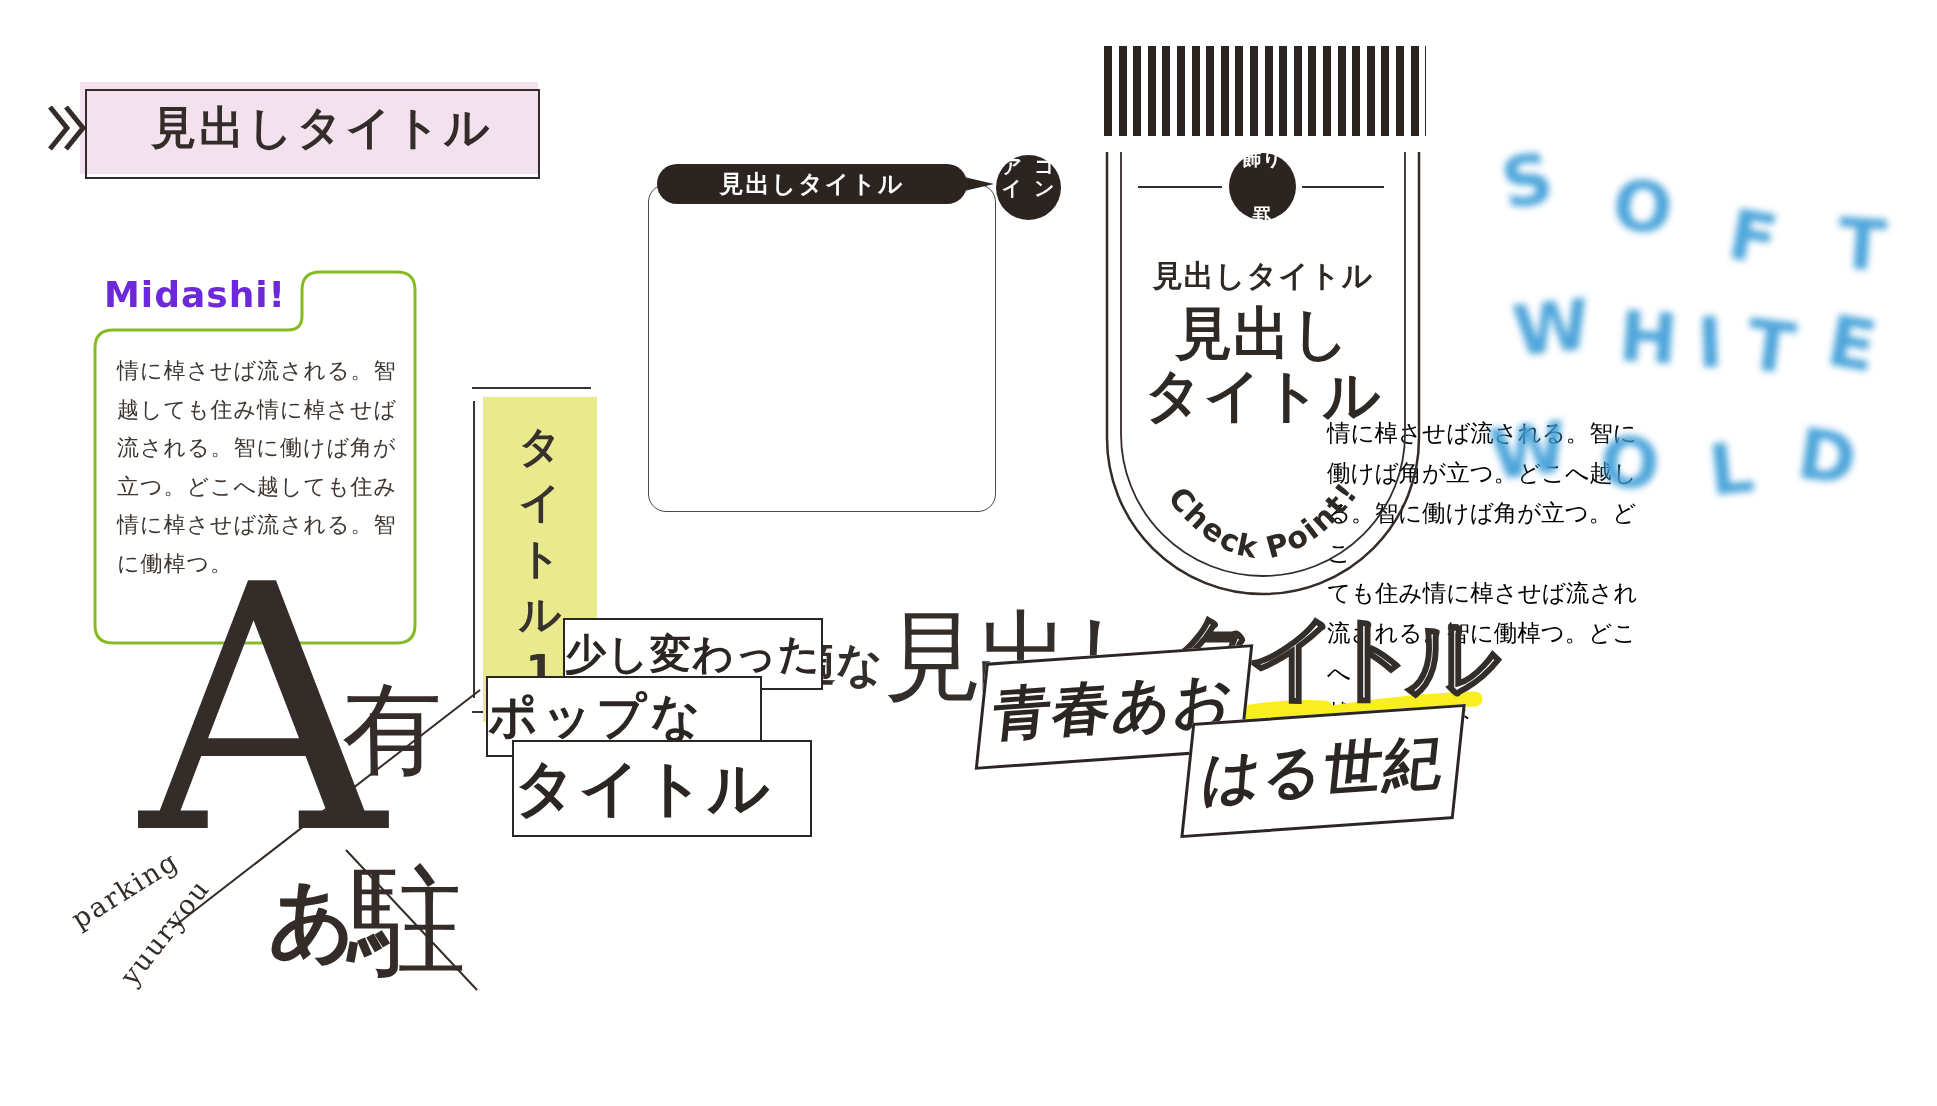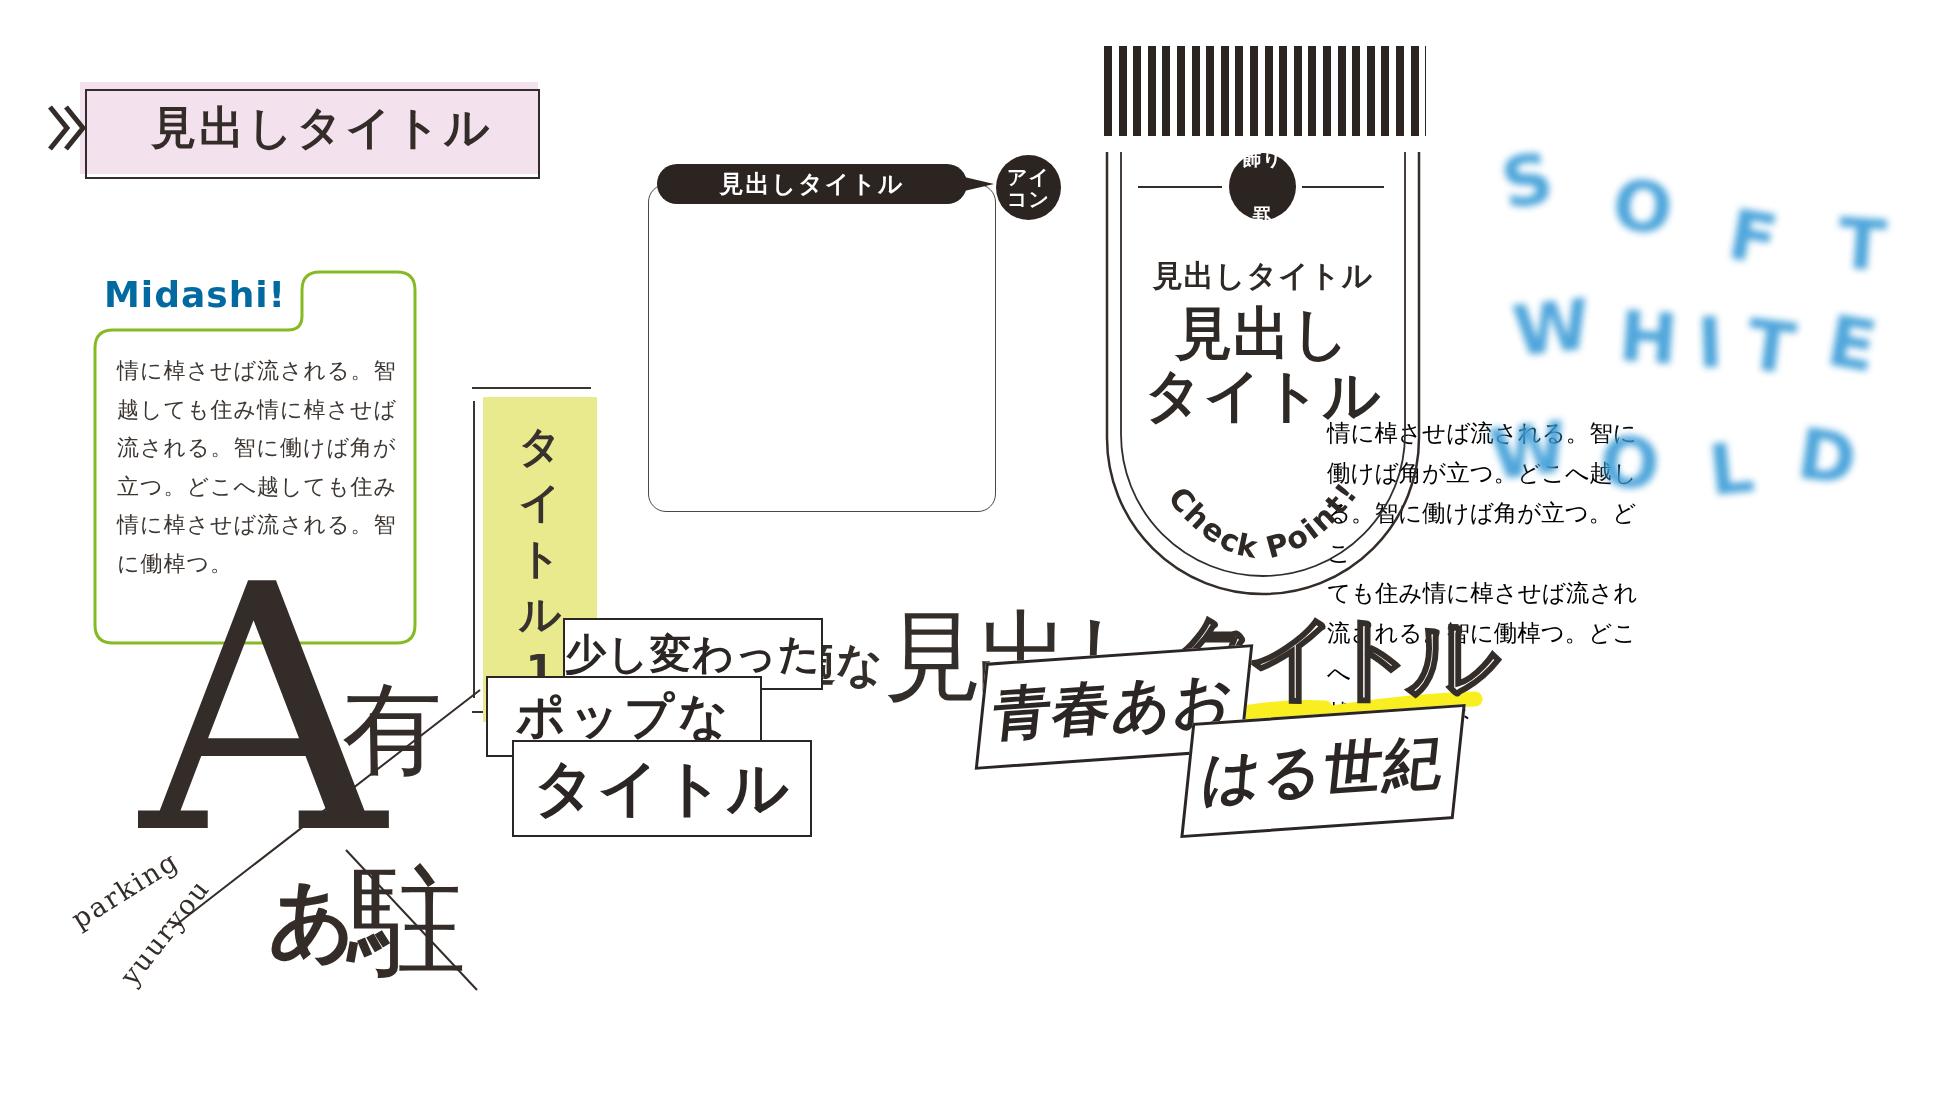--- a/index.html
+++ b/index.html
@@ -14,21 +14,21 @@
              display:flex;align-items:center;justify-content:center;}
   .pink-border{position:absolute;left:85px;top:89px;width:455px;height:90px;border:2.5px solid #332c28;}
   .pink-label{font-size:45px;font-weight:bold;letter-spacing:3px;color:#332c28;padding-left:26px;}
   .pink-chevron{position:absolute;left:46px;top:102px;width:44px;height:52px;}
   .pink-chevron polyline{fill:none;stroke:#332c28;stroke-width:5;}
 
   
   .midashi-frame{position:absolute;left:90px;top:265px;width:332px;height:385px;}
   .midashi-frame path{fill:#ffffff;stroke:#86ba25;stroke-width:3;}
   .midashi-label{position:absolute;left:104px;top:274px;font-size:36px;font-weight:bold;
-                 letter-spacing:1px;color:#0369a1;}
+                 letter-spacing:1px;color:#6d28d9;}
   .midashi-body{position:absolute;left:117px;top:352px;width:290px;font-size:22px;line-height:38.5px;
                 letter-spacing:1px;color:#3d3631;}
 
   
   .t1-line{position:absolute;background:#3a3430;}
   .t1-top{left:472px;top:387px;width:119px;height:2px;}
   .t1-bottom{left:472px;top:711px;width:119px;height:2px;}
   .t1-left{left:473px;top:401px;width:2px;height:297px;}
   .t1-right{left:591px;top:401px;width:2px;height:297px;}
   .t1-yellow{position:absolute;left:483px;top:397px;width:114px;height:325px;background:#e9e98e;}
@@ -41,21 +41,21 @@
                border:1.5px solid #4d4844;border-radius:18px;}
   .speech-body{position:absolute;left:678px;top:228px;width:320px;font-size:23.5px;line-height:40px;
                letter-spacing:0px;color:#000000;}
   .speech-pill{position:absolute;left:657px;top:164px;width:310px;height:40px;background:#2c2421;
                border-radius:20px;display:flex;align-items:center;justify-content:center;}
   .speech-pill span{color:#fff;font-size:24px;font-weight:bold;letter-spacing:2px;}
   .speech-pointer{position:absolute;left:960px;top:176px;width:0;height:0;
                   border-left:34px solid #2c2421;border-top:8px solid transparent;border-bottom:8px solid transparent;}
   .speech-icon{position:absolute;left:996px;top:155px;width:65px;height:65px;border-radius:50%;
                background:#2c2421;color:#fff;font-size:20px;font-weight:bold;text-align:center;
-               display:flex;flex-direction:column;justify-content:center;}
+               display:flex;flex-direction:row;justify-content:center;}
   .speech-icon .tline{line-height:22px;letter-spacing:1px;}
 
   
   .cp-stripes{position:absolute;left:1104px;top:46px;width:322px;height:90px;
               background:repeating-linear-gradient(to right,#2c2421 0 8px,#ffffff 8px 14.6px);}
   .cp-u{position:absolute;left:1099px;top:146px;width:332px;height:470px;}
   .cp-u path{fill:none;stroke:#332c28;}
   .cp-hline{position:absolute;top:186px;height:2px;background:#332c28;}
   .cp-hl-left{left:1138px;width:84px;}
   .cp-hl-right{left:1302px;width:82px;}
@@ -96,21 +96,21 @@
   .pk-hira{position:absolute;left:268px;top:876px;font-size:86px;line-height:1;font-weight:600;color:#342c28;}
   .pk-chu{position:absolute;left:348px;top:862px;font-size:118px;line-height:1;
           font-family:"DejaVu Serif",serif;color:#342c28;}
   .pk-en1{position:absolute;left:74px;top:906px;font-size:27px;letter-spacing:2px;
           font-family:"DejaVu Serif",serif;color:#342c28;transform:rotate(-32deg);transform-origin:0 50%;}
   .pk-en2{position:absolute;left:126px;top:966px;font-size:27px;letter-spacing:2px;
           font-family:"DejaVu Serif",serif;color:#342c28;transform:rotate(-52deg);transform-origin:0 50%;}
 
   
   .pop-box{position:absolute;background:#fff;border:2px solid #2b2623;display:flex;
-           align-items:center;justify-content:center;font-weight:bold;color:#2b2623;}
+           align-items:center;font-weight:bold;color:#2b2623;}
   .pop1{left:563px;top:618px;width:260px;height:72px;font-size:41px;z-index:1;letter-spacing:1px;}
   .pop2{left:486px;top:676px;width:276px;height:81px;font-size:49px;z-index:2;letter-spacing:4px;}
   .pop3{left:512px;top:740px;width:300px;height:97px;font-size:61px;z-index:3;letter-spacing:2px;}
 
   
   .sei-box{position:absolute;background:#fff;border:3px solid #2b2623;display:flex;
            align-items:center;justify-content:center;font-weight:bold;color:#2b2623;
            transform:rotate(-4deg) skewX(-10deg);}
   .sei1{left:980px;top:654px;width:268px;height:106px;font-size:58px;z-index:1;letter-spacing:2px;}
   .sei2{left:1186px;top:714px;width:274px;height:114px;font-size:58px;z-index:2;letter-spacing:2px;}

